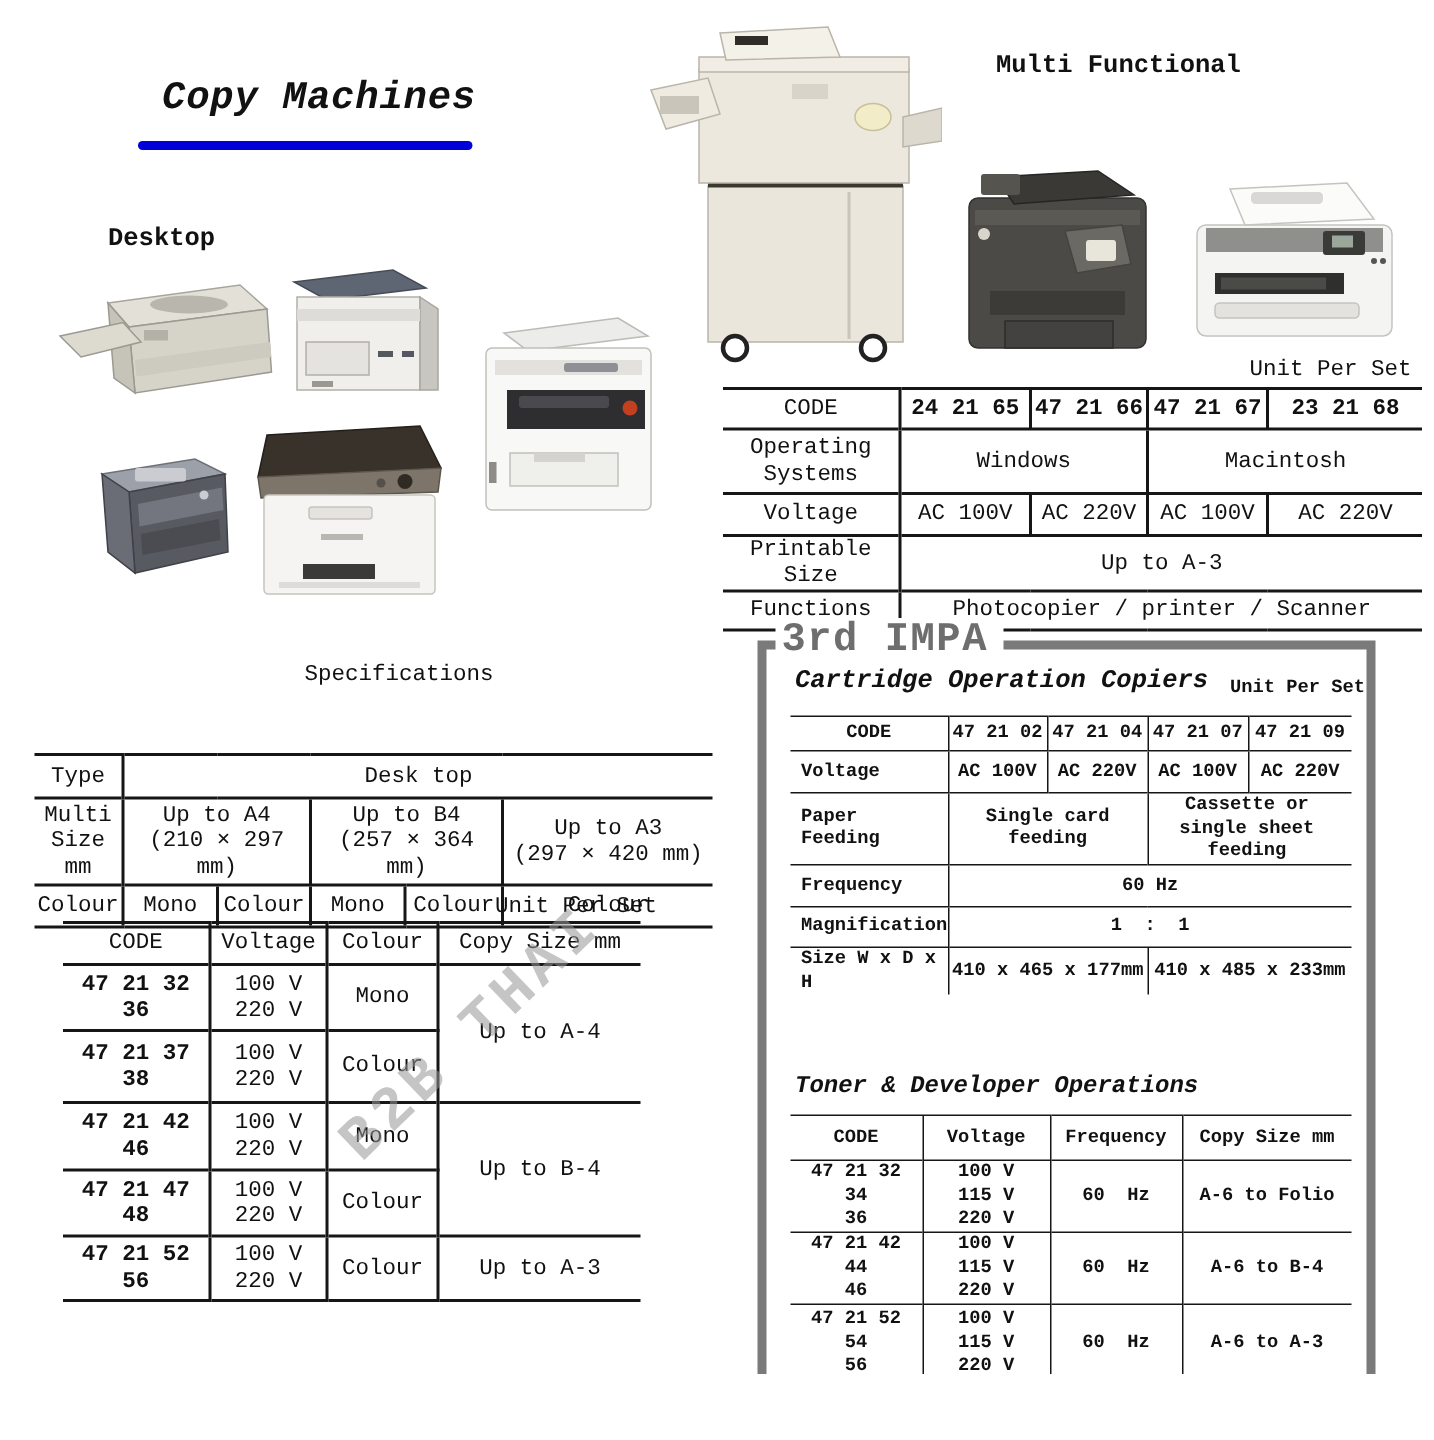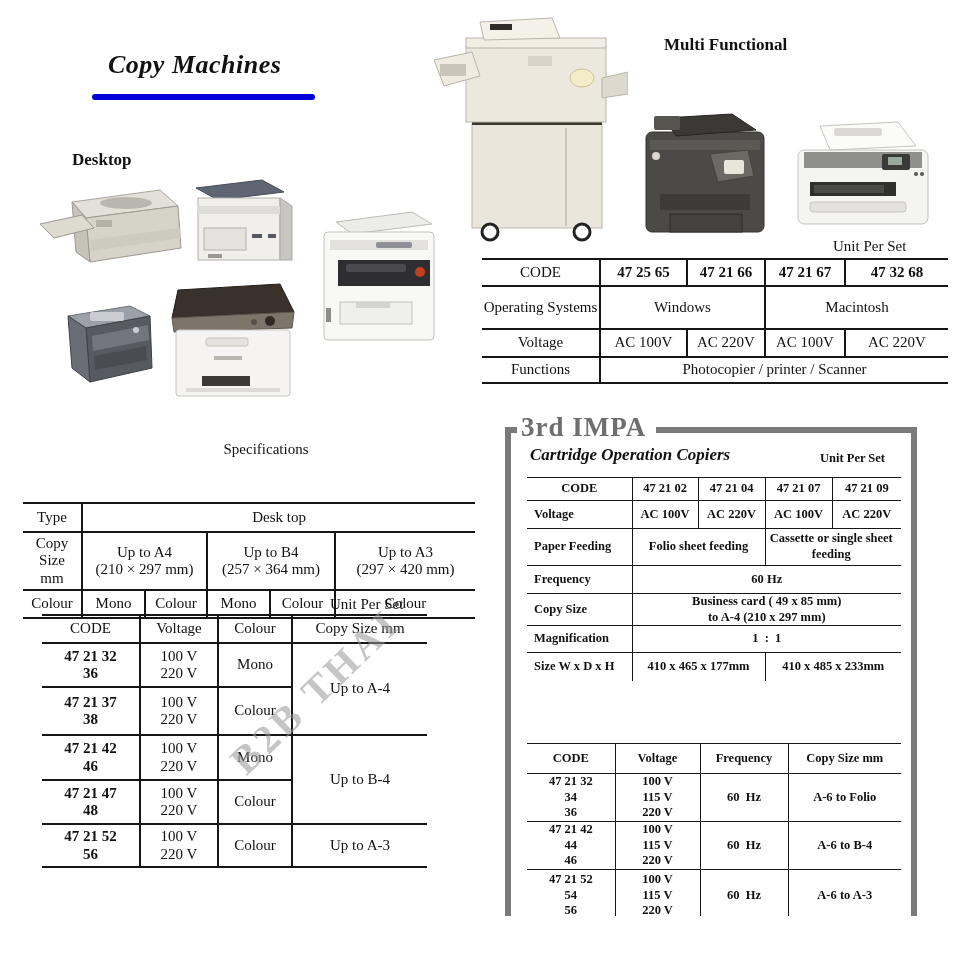--- a/index.html
+++ b/index.html
@@ -1,17 +1,17 @@
 <!DOCTYPE html>
 <html><head>
 <meta charset="utf-8">
 <style>
   html,body{margin:0;padding:0;background:#fff;}
   #canvas{position:relative;width:956px;height:916px;background:#fff;overflow:hidden;
-          font-family:Liberation Serif, serif;color:#111;}
+          font-family:Liberation Mono, monospace;color:#111;}
 
   .abs{position:absolute;}
 
   
   .page-title{font-size:26px;font-weight:bold;font-style:italic;letter-spacing:.5px;color:#111;}
   .blue-rule{background:#0000d8;border-radius:3px;height:6px;}
   .sec-label{font-size:17px;font-weight:bold;color:#111;}
   .ups{font-size:15px;color:#111;}
 
   
@@ -166,37 +166,41 @@
     <colgroup>
         <col style="width:118px">
         <col style="width:87px">
         <col style="width:78px">
         <col style="width:80px">
         <col style="width:103px">
       </colgroup>
     <tbody>
         <tr style="height:27px">
       <td>CODE</td>
-      <td class="bl bold">47 25 65</td>
+      <td class="bl bold">24 21 65</td>
       <td class="bl bold">47 21 66</td>
       <td class="bl bold">47 21 67</td>
-      <td class="bl bold">47 32 68</td>
+      <td class="bl bold">23 21 68</td>
     </tr>
     <tr style="height:43px">
       <td class="lab">Operating Systems</td>
       <td class="bl" colspan="2">Windows</td>
       <td class="bl" colspan="2">Macintosh</td>
     </tr>
     <tr style="height:28px">
       <td class="lab">Voltage</td>
       <td class="bl">AC 100V</td>
       <td class="bl">AC 220V</td>
       <td class="bl">AC 100V</td>
       <td class="bl">AC 220V</td>
     </tr>
+    <tr style="height:26px">
+      <td class="lab">Printable Size</td>
+      <td class="bl" colspan="4">Up to A-3</td>
+    </tr>
     <tr class="last" style="height:26px">
       <td class="lab">Functions</td>
       <td class="bl" colspan="4">Photocopier / printer / Scanner</td>
     </tr>
   </tbody>
     </table>
 
   <div class="abs ups" style="left:40px;top:441px;width:452px;text-align:center;">Specifications</div>
   <table class="t" style="left:23px;top:462px;width:452px;margin-top:40px;">
     <colgroup>
@@ -207,21 +211,21 @@
         <col style="width:65px">
         <col style="width:140px">
       </colgroup>
     <tbody>
         <tr style="height:29px">
       <td>Type</td>
       <td class="bl" colspan="5">Desk top</td>
     </tr>
     <tr style="height:58px">
       <td>
-        <span>Copy</span><br>
+        <span>Multi</span><br>
         <span>Size</span><br>
         <span>mm</span>
       </td>
       <td class="bl" colspan="2">
         <span>Up to A4</span><br>
         <span>(210 × 297 mm)</span>
       </td>
       <td class="bl" colspan="2">
         <span>Up to B4</span><br>
         <span>(257 × 364 mm)</span>
@@ -314,46 +318,40 @@
     </tr>
     <tr style="height:28px">
       <td class="lab">Voltage</td>
       <td class="bl">AC 100V</td>
       <td class="bl">AC 220V</td>
       <td class="bl">AC 100V</td>
       <td class="bl">AC 220V</td>
     </tr>
     <tr style="height:37px">
       <td class="lab">Paper Feeding</td>
-      <td class="bl" colspan="2">Folio sheet feeding</td>
+      <td class="bl" colspan="2">Single card feeding</td>
       <td class="bl left" colspan="2" style="padding-right:4px;">Cassette or single sheet feeding</td>
     </tr>
     <tr style="height:28px">
       <td class="lab">Frequency</td>
       <td class="bl" colspan="4">60 Hz</td>
-    </tr>
-    <tr style="height:30px">
-      <td class="lab">Copy Size</td>
-      <td class="bl left" colspan="4">
-        <span>Business card ( 49 x 85 mm)</span><br>
-        <span>to A-4 (210 x 297 mm)</span>
-      </td>
     </tr>
     <tr style="height:27px">
       <td class="lab">Magnification</td>
       <td class="bl" colspan="4" style="white-space:pre;">1  :  1</td>
     </tr>
     <tr style="height:28px">
       <td class="lab">Size W x D x H</td>
       <td class="bl" colspan="2">410 x 465 x 177mm</td>
       <td class="bl" colspan="2">410 x 485 x 233mm</td>
     </tr>
   </tbody>
     </table>
 
+  <div class="abs sub-title2" style="left:530px;top:715px;">Toner &amp; Developer Operations</div>
 
   <table class="t2" style="left:527px;top:743px;width:374px;">
     <colgroup>
         <col style="width:88px">
         <col style="width:85px">
         <col style="width:88px">
         <col style="width:113px">
       </colgroup>
     <tbody>
         <tr style="height:30px">

